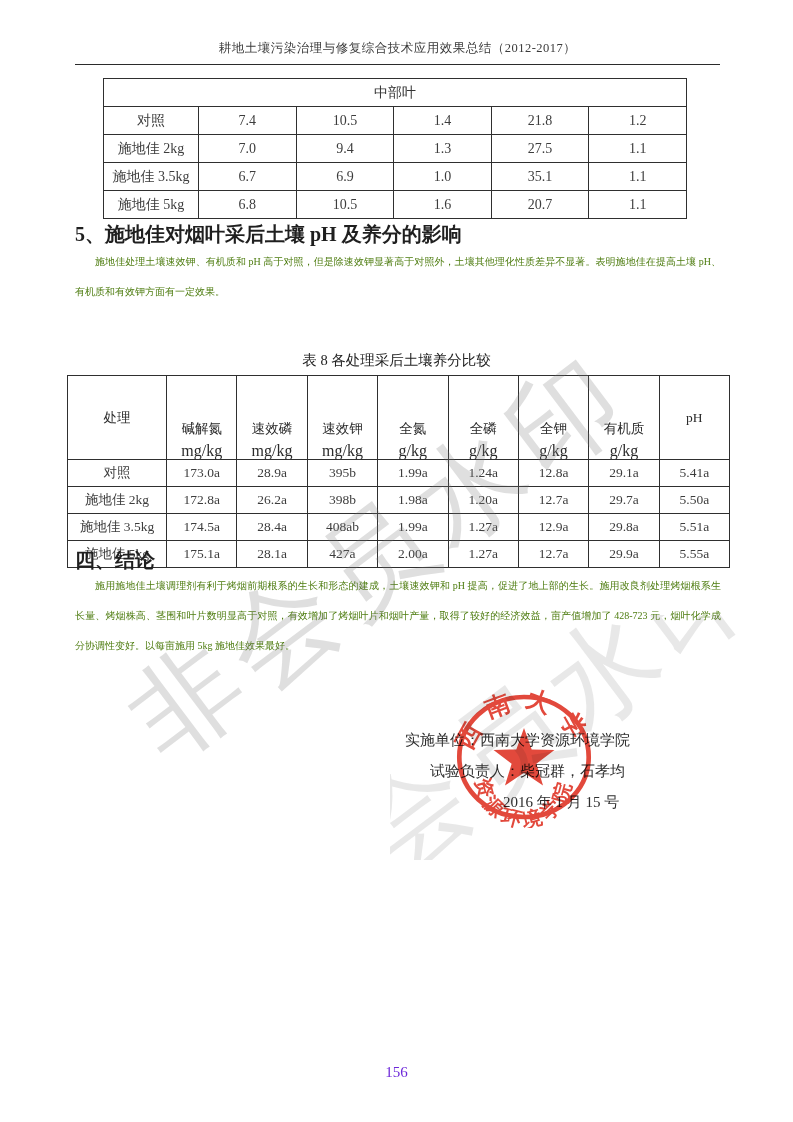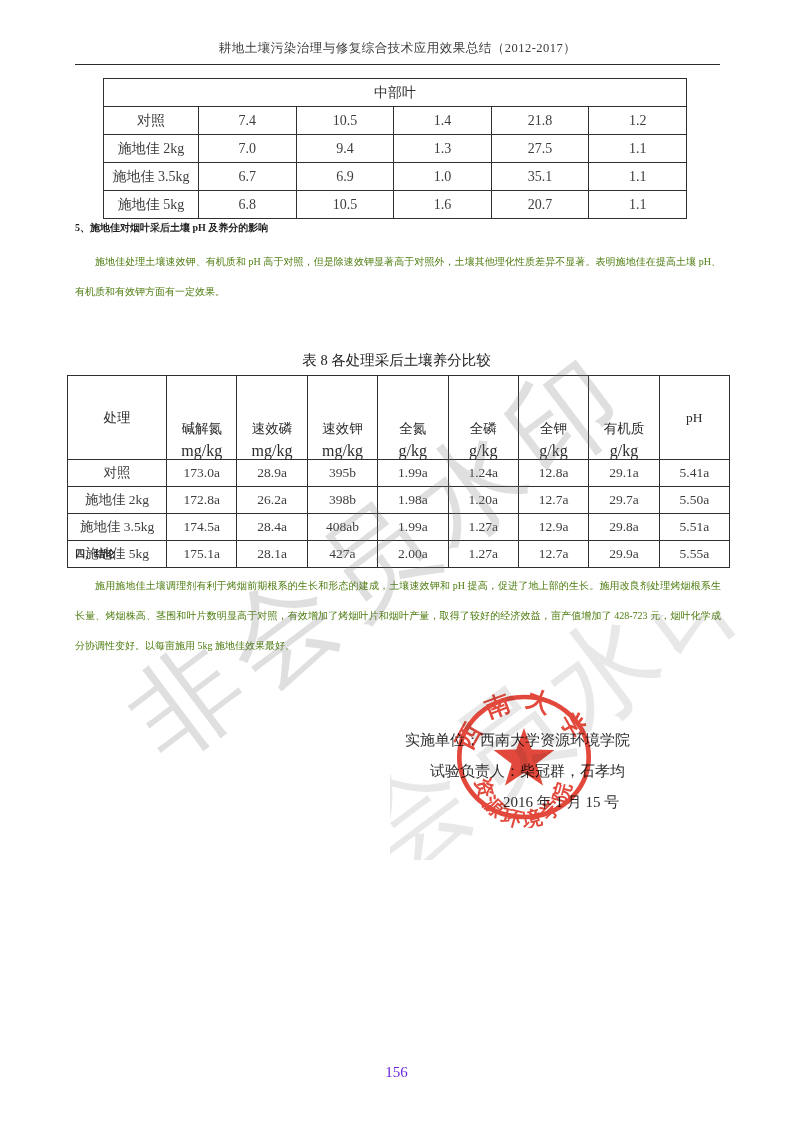--- a/index.html
+++ b/index.html
@@ -21,21 +21,21 @@
         font-weight:400;padding:0;overflow:hidden;white-space:nowrap;}
   .tbl-top{position:absolute;left:103px;top:78px;width:584px;height:140px;font-size:14px;}
   .tbl-top td{height:27px;color:#3d3d3d;}
   .tbl-top .span-head{font-size:14px;color:#333;margin-top:36px;}
   .tbl8{position:absolute;left:67px;top:375px;width:663px;font-size:13.5px;}
   .tbl8 .hdr td{height:56px;}
   .tbl8 .hdr .hname{display:block;line-height:1.9;margin-top:40px;}
   .tbl8 .hdr .hunit{display:block;line-height:1.1;font-size:16px;}
   .tbl8 .datarow td{height:26px;color:#3d3d3d;}
   
-  .h-bold{position:absolute;left:75px;font-size:10px;font-weight:700;color:#1f1f1f;white-space:nowrap;}
+  .h-bold{position:absolute;left:75px;font-size:20px;font-weight:700;color:#1f1f1f;white-space:nowrap;}
   .para{
     position:absolute;left:75px;width:646px;
     font-size:10px;line-height:30px;text-align:justify;text-justify:inter-ideograph;
     text-indent:2em;color:#4d7c0f;
   }
   .tbl8-title{position:absolute;left:0;top:351px;width:793px;text-align:center;
     font-size:14.5px;font-weight:400;color:#222;}
   
   .sig-line{position:absolute;font-size:15px;color:#2e2e2e;white-space:nowrap;z-index:10;}
   

